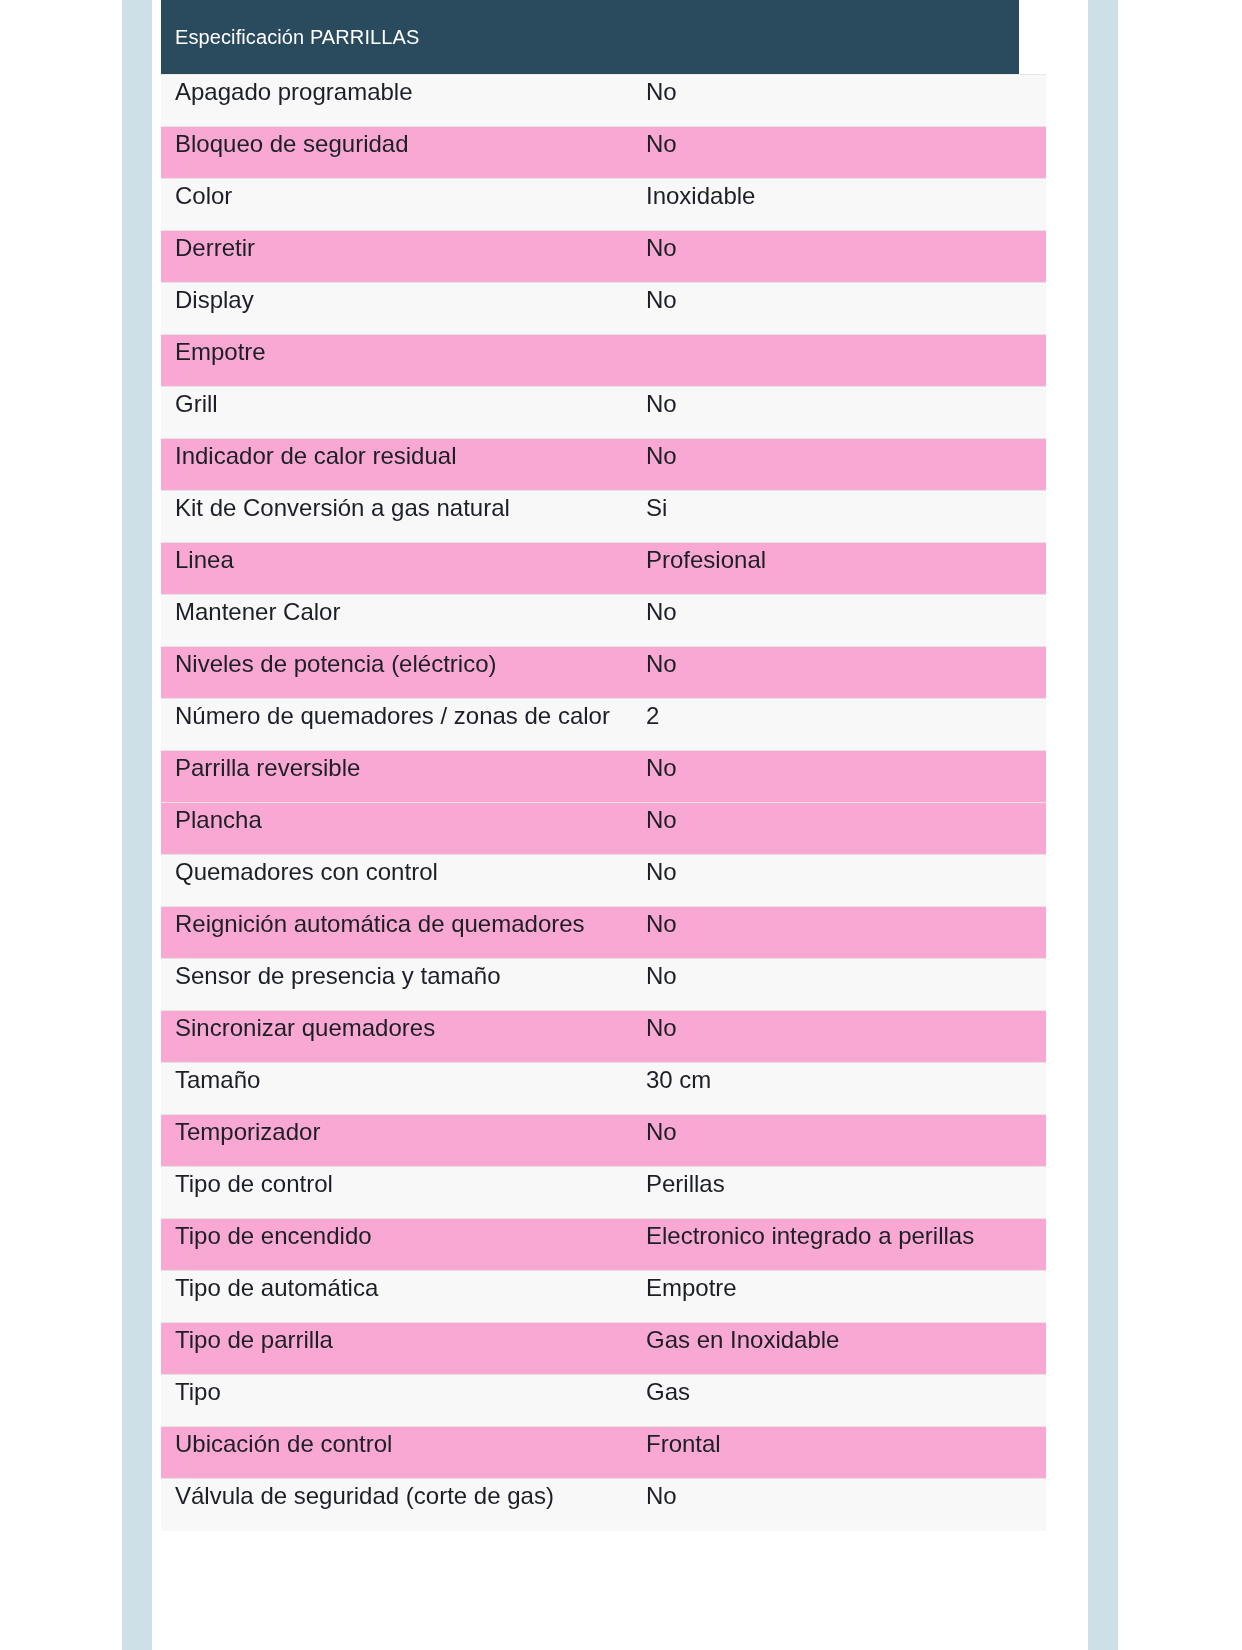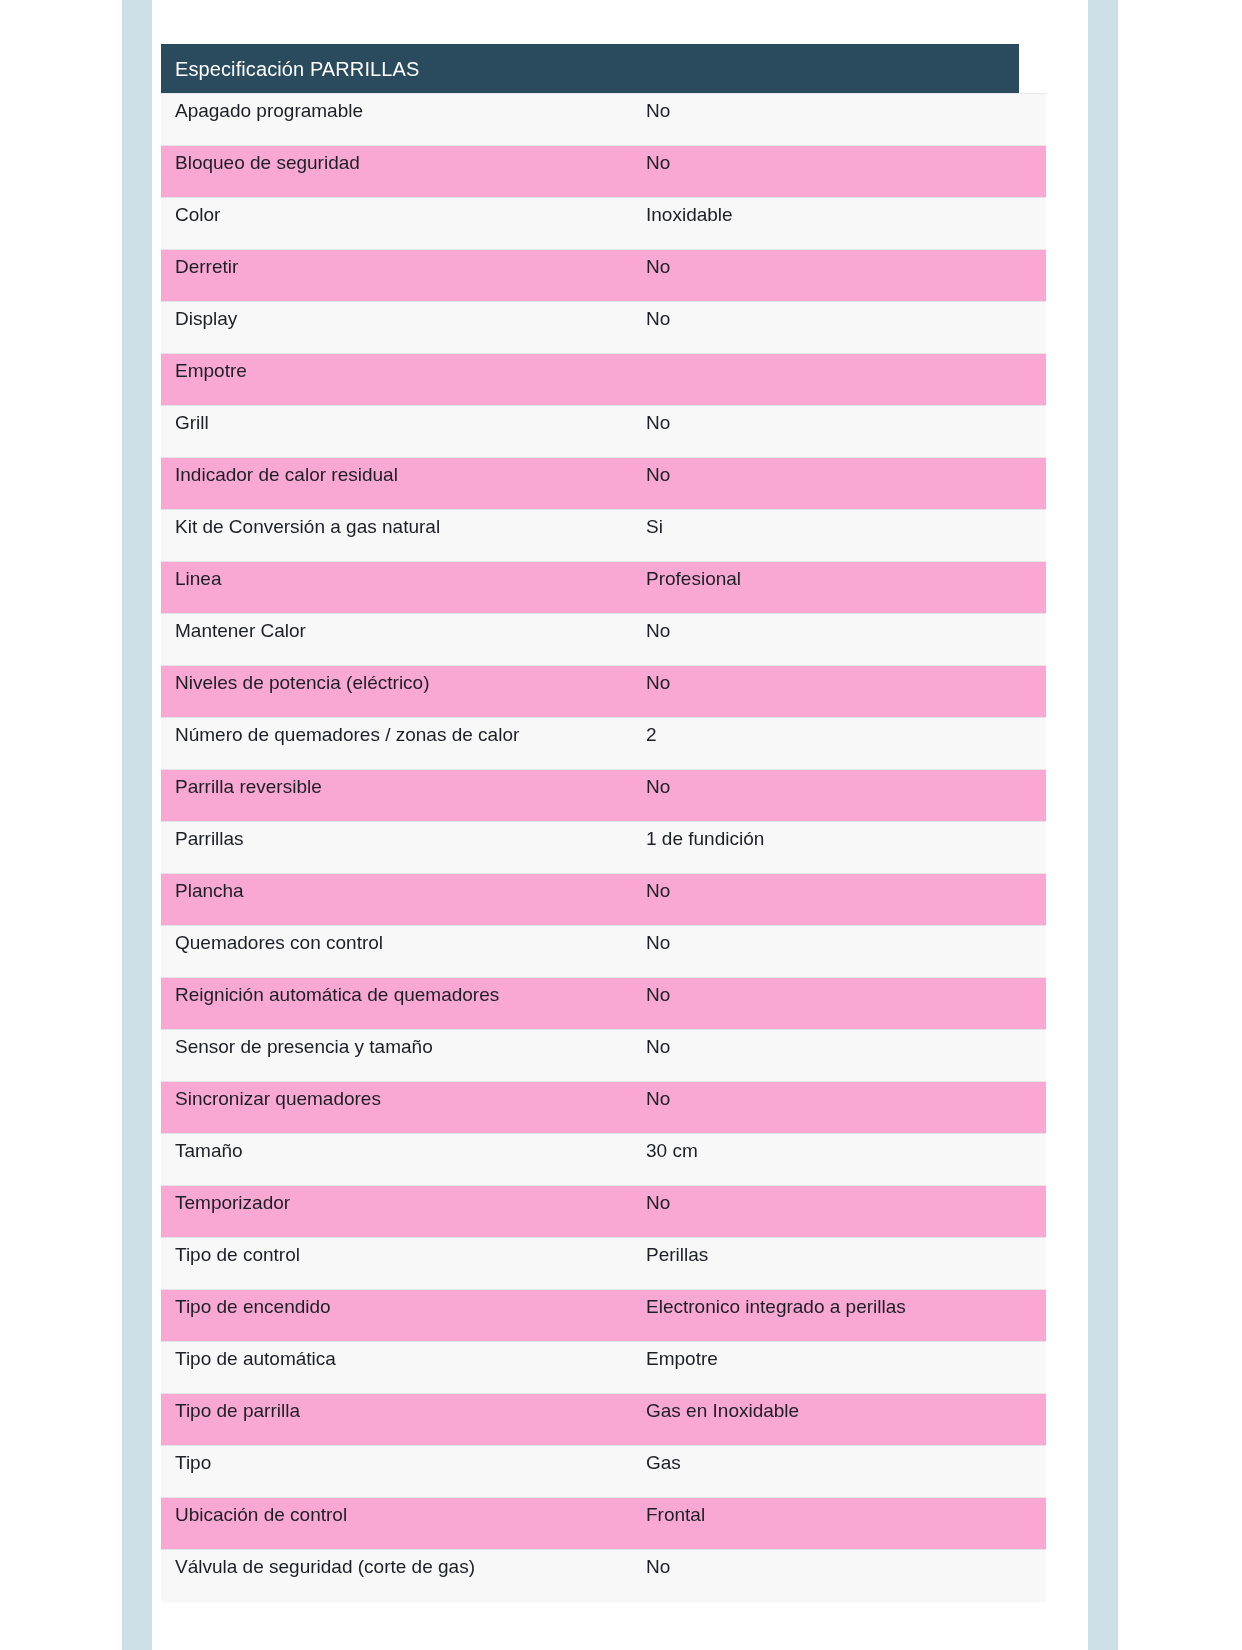--- a/index.html
+++ b/index.html
@@ -30,26 +30,25 @@
   .spec-card {
     position: absolute;
     left: 161px;
     top: 0;
     width: 858px;
     background: #ffffff;
   }
 
   .spec-header {
     background: #2a4a5e;
-    height: 49px;
+    height: 74px;
     display: flex;
     align-items: center;
     padding: 0 0 0 14px;
     box-sizing: border-box;
-    margin-top: 44px;
   }
   .spec-header-title {
     color: #ffffff;
     font-size: 20px;
     font-weight: 400;
     letter-spacing: 0.1px;
     line-height: 1;
   }
 
   .spec-table {
@@ -59,21 +58,21 @@
   }
   .spec-table tr {
     height: 52px;
   }
   .spec-table tr.shade  { background: #f8f8f8; }
   .spec-table tr.plain  { background: #f9a8d4; }
 
   .spec-table td {
     border-top: 1px solid #e4e4e4;
     padding: 0 0 16px 14px;
-    font-size: 19px;
+    font-size: 24px;
     font-weight: 400;
     color: #1c1f26;
     vertical-align: middle;
     line-height: 1.2;
     white-space: nowrap;
     overflow: hidden;
   }
   .spec-table td.label { width: 458px; }
   .spec-table td.value { width: 400px; padding-left: 13px; }
   .spec-table tr:first-child td { border-top: 1px solid #e8e8e8; }
@@ -141,24 +140,20 @@
           <td class="value">No</td>
         </tr>
         <tr class="shade">
           <td class="label">Número de quemadores / zonas de calor</td>
           <td class="value">2</td>
         </tr>
         <tr class="plain">
           <td class="label">Parrilla reversible</td>
           <td class="value">No</td>
         </tr>
-        <tr class="shade">
-          <td class="label">Parrillas</td>
-          <td class="value">1 de fundición</td>
-        </tr>
         <tr class="plain">
           <td class="label">Plancha</td>
           <td class="value">No</td>
         </tr>
         <tr class="shade">
           <td class="label">Quemadores con control</td>
           <td class="value">No</td>
         </tr>
         <tr class="plain">
           <td class="label">Reignición automática de quemadores</td>

